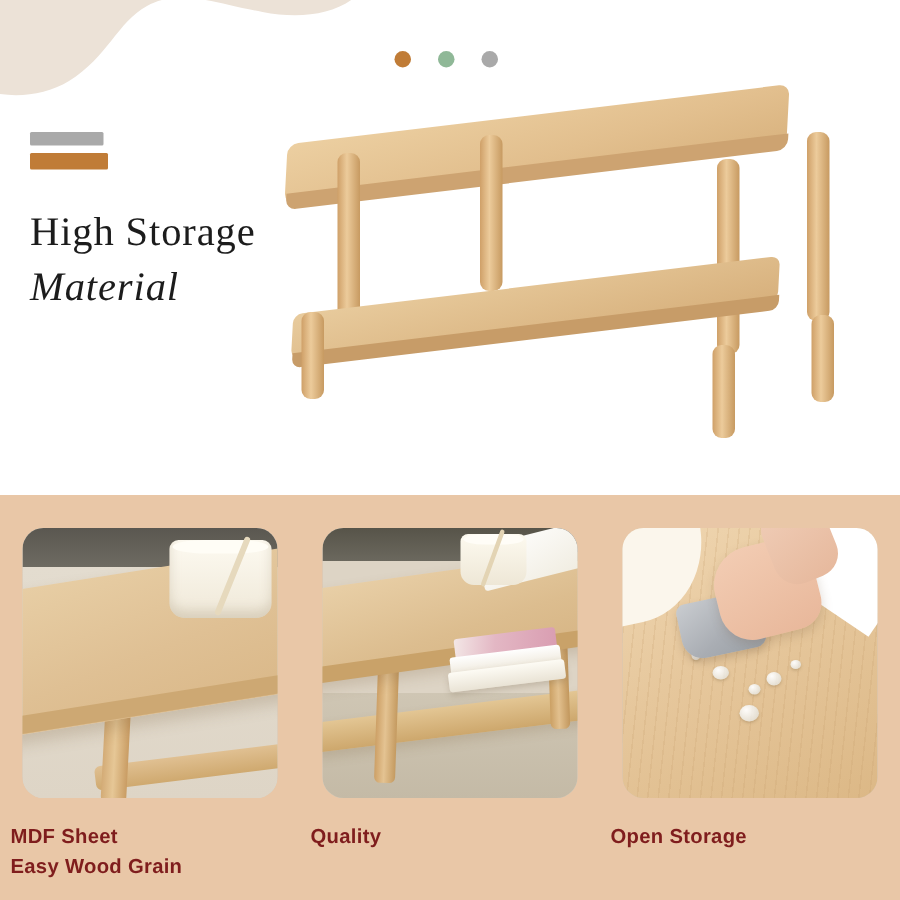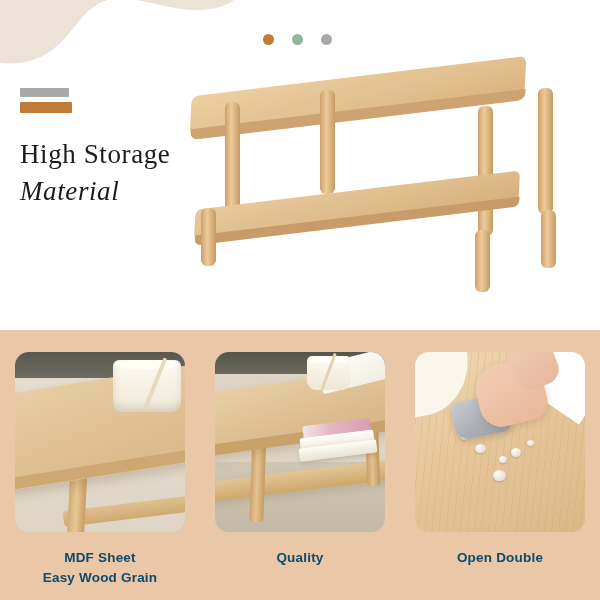--- a/index.html
+++ b/index.html
@@ -57,21 +57,21 @@
   .panel.p1 { left:15px; }
   .panel.p2 { left:215px; }
   .panel.p3 { left:415px; }
 
   .shot {
     width:170px; height:180px; border-radius:14px; overflow:hidden;
     position:relative; background:#cfc5b6;
   }
   .cap {
     position:absolute; top:196px; left:-8px; width:186px;
-    text-align:center; color:#0c4a6e;
+    color:#7f1d1d;
     font-size:13.5px; line-height:1.45; font-weight:600;
     letter-spacing:.2px;
   }
   .cap .l2 { display:block; }
 
   
   .ph1-wall { position:absolute; inset:0; background:#ded6c9; }
   .ph1-dark { position:absolute; left:0; top:0; width:100%; height:26px;
               background:linear-gradient(180deg,#5a5750,#6e6b62); }
   .ph1-rug  { position:absolute; left:0; top:26px; width:100%; height:154px;
@@ -283,17 +283,17 @@
       <div class="drop" style="left:84px;top:104px;width:8px;height:7px;"></div>
       <div class="drop" style="left:96px;top:96px;width:10px;height:9px;"></div>
       <div class="drop" style="left:78px;top:118px;width:13px;height:11px;"></div>
       <div class="drop" style="left:112px;top:88px;width:7px;height:6px;"></div>
       <div class="drop" style="left:46px;top:82px;width:6px;height:6px;"></div>
       <div class="ph3-cloth"></div>
       <div class="ph3-hand"></div>
       <div class="ph3-arm"></div>
     </div>
     <div class="cap">
-      <span>Open Double</span>
+      <span>Open Storage</span>
     </div>
   </div>
 
 </section>
 
 </body></html>

